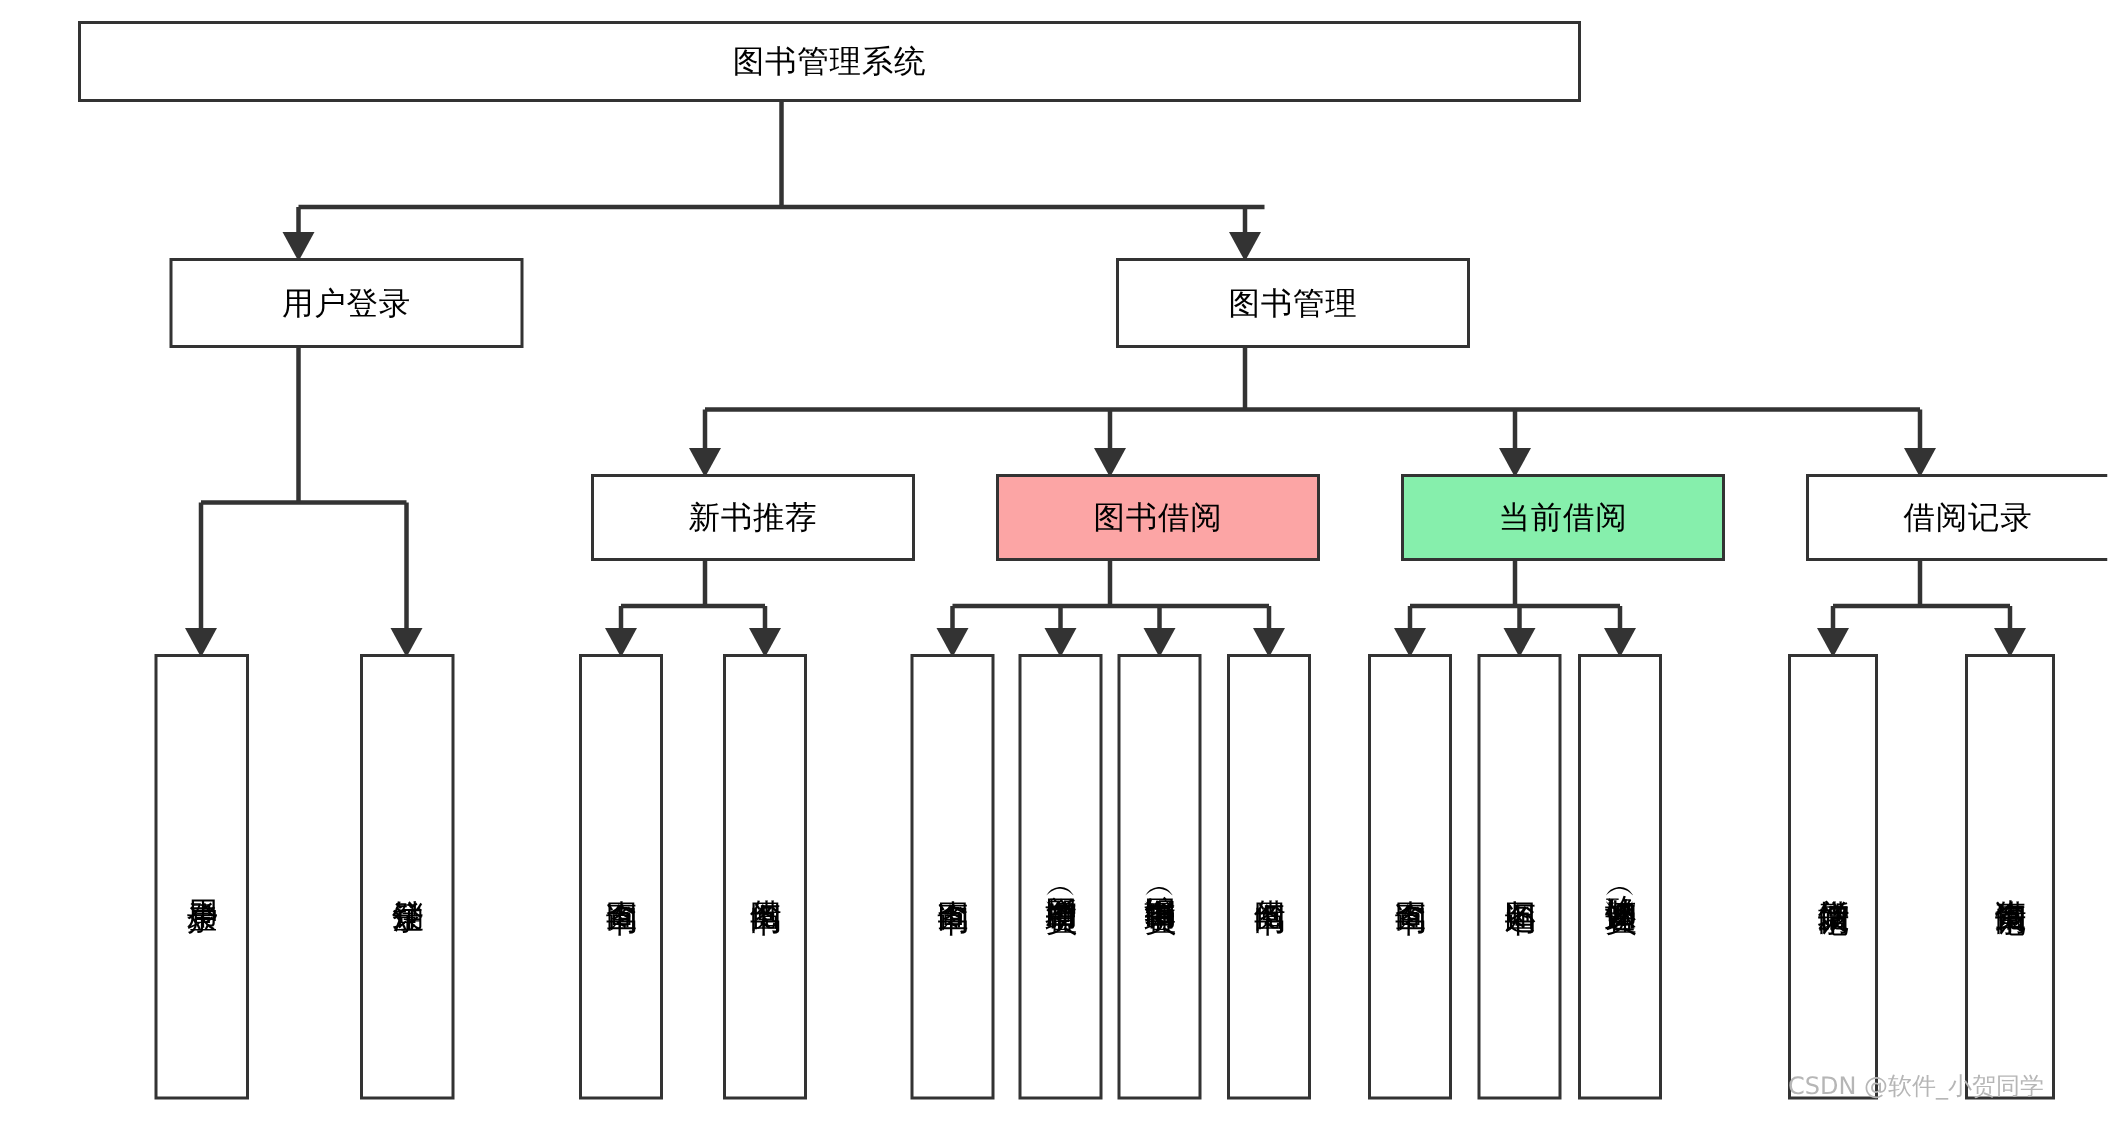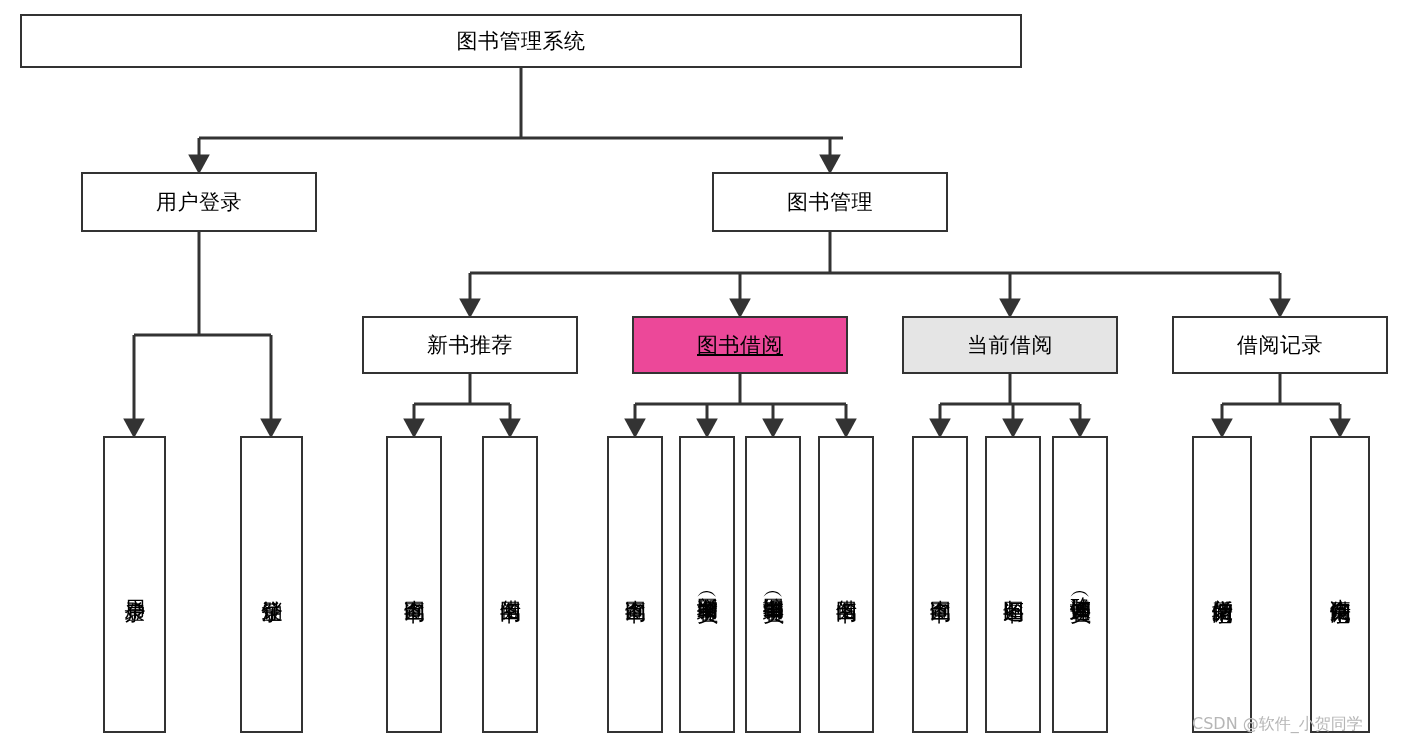--- a/index.html
+++ b/index.html
@@ -32,20 +32,21 @@
     display: flex;
     align-items: center;
     justify-content: center;
     color: #000000;
     line-height: 1.28;
   }
   .node.horizontal {
     font-size: 21px;
     letter-spacing: 0.5px;
     text-align: center;
+    margin-left: 32px;
   }
   .node.vertical {
     writing-mode: vertical-rl;
     text-orientation: upright;
     font-size: 21px;
     letter-spacing: 1px;
     text-align: center;
     padding: 6px 0;
   }
   .node.vertical .label {
@@ -130,25 +131,25 @@
   </div>
 
   <div class="node horizontal" style="left: 712px; top: 172px; width: 236px; height: 60px; border-color: rgb(51, 51, 51); background: rgb(255, 255, 255); color: rgb(0, 0, 0); text-align: center;">
     <span class="label">图书管理</span>
   </div>
 
   <div class="node horizontal" style="left: 362px; top: 316px; width: 216px; height: 58px; border-color: rgb(51, 51, 51); background: rgb(255, 255, 255); color: rgb(0, 0, 0);">
     <span class="label">新书推荐</span>
   </div>
 
-  <div class="node horizontal" style="left: 632px; top: 316px; width: 216px; height: 58px; border-color: rgb(51, 51, 51); background: #ec4899; color: rgb(0, 0, 0); text-decoration: underline;">
+  <div class="node horizontal" style="left: 632px; top: 316px; width: 216px; height: 58px; border-color: rgb(51, 51, 51); background: #fca5a5; color: rgb(0, 0, 0);">
     <span class="label">图书借阅</span>
   </div>
 
-  <div class="node horizontal" style="left: 902px; top: 316px; width: 216px; height: 58px; border-color: rgb(51, 51, 51); background: #e5e5e5; color: rgb(0, 0, 0);">
+  <div class="node horizontal" style="left: 902px; top: 316px; width: 216px; height: 58px; border-color: rgb(51, 51, 51); background: #86efac; color: rgb(0, 0, 0);">
     <span class="label">当前借阅</span>
   </div>
 
   <div class="node horizontal" style="left: 1172px; top: 316px; width: 216px; height: 58px; border-color: rgb(51, 51, 51); background: rgb(255, 255, 255); color: rgb(0, 0, 0); text-align: right;">
     <span class="label">借阅记录</span>
   </div>
 
   <div class="node vertical" style="left: 103px; top: 436px; width: 63px; height: 297px; border-color: rgb(51, 51, 51); background: rgb(255, 255, 255); color: rgb(0, 0, 0);">
     <span class="label">用户登录</span>
   </div>

